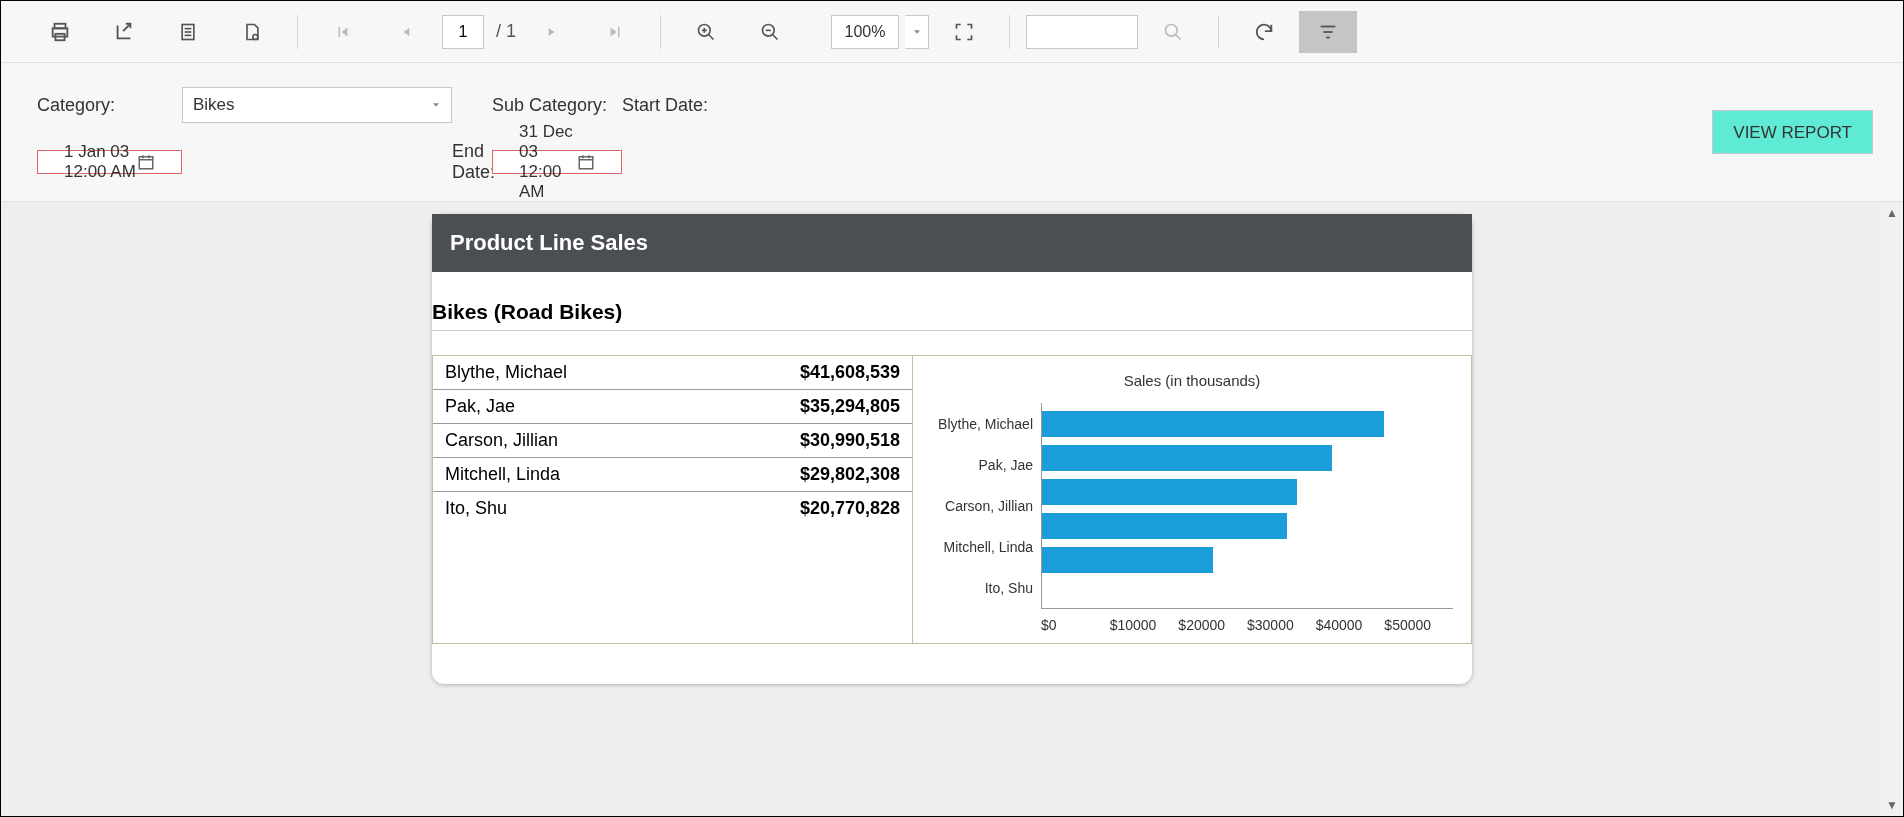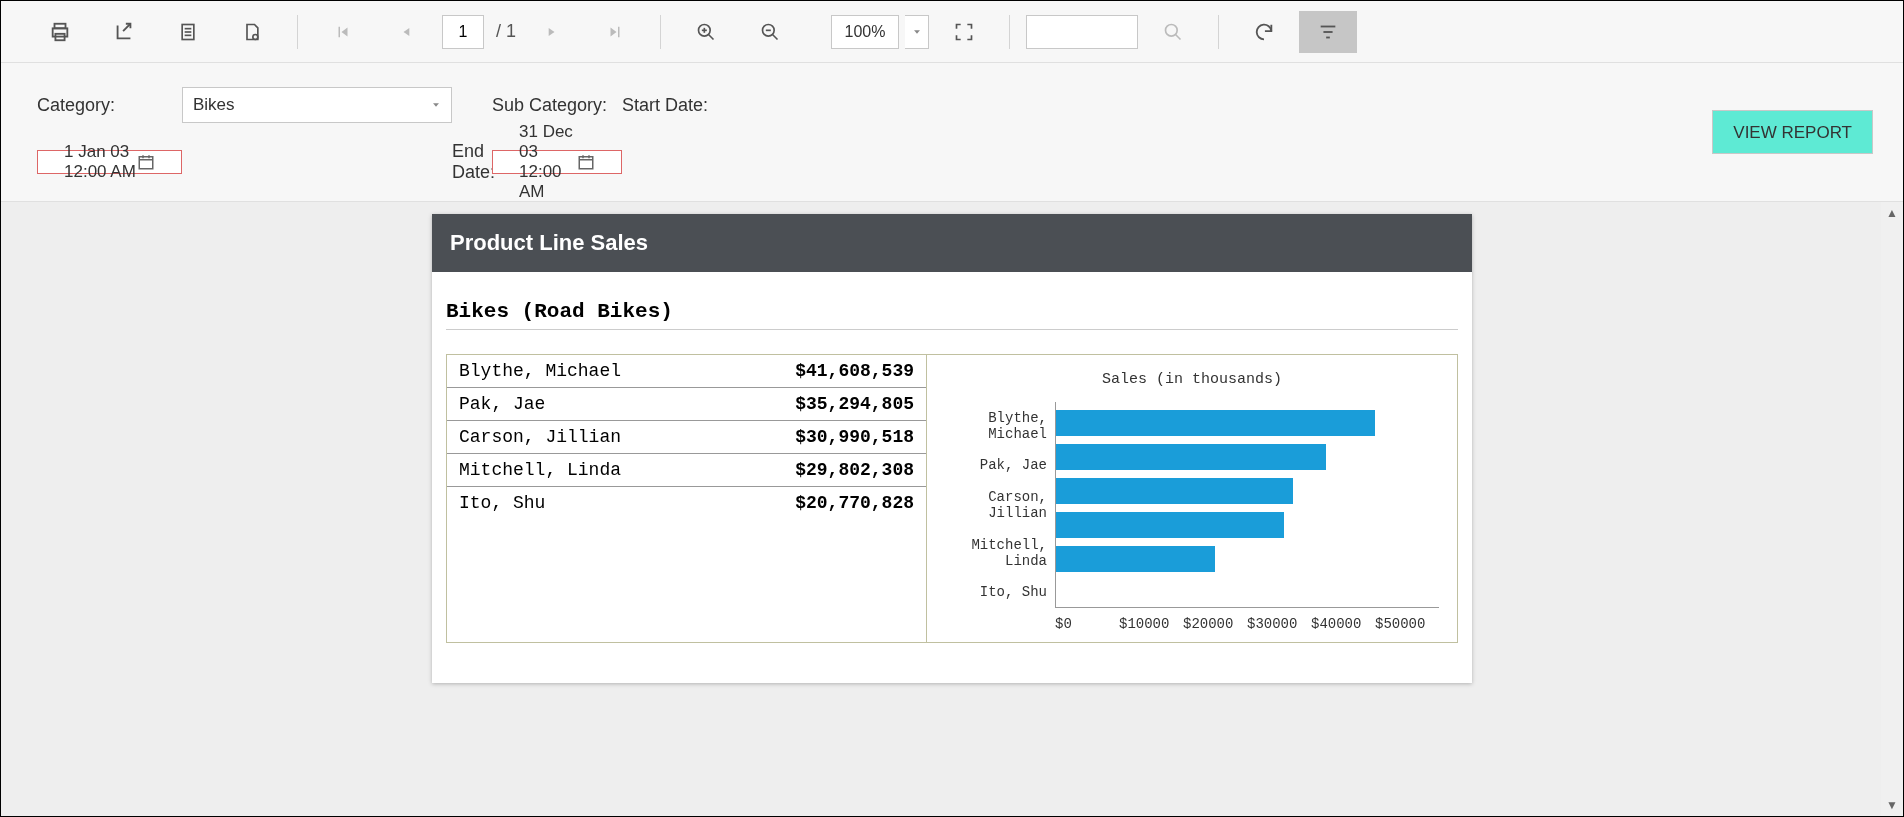--- a/index.html
+++ b/index.html
@@ -154,31 +154,31 @@
   position: relative;
   padding-top: 12px;
 }
 .scrollbar-v { position:absolute; right:0; top:0; width:22px; height:100%; background:#f0f0f0; display:flex; flex-direction:column; justify-content:space-between; align-items:center;}
 .scrollbar-v .arrow { width:22px; height:22px; display:flex; align-items:center; justify-content:center; color:#666; font-size:12px;}
 .report-page {
   width: 1040px;
   margin: 0 auto;
   background: #fff;
   box-shadow: 0 1px 4px rgba(0,0,0,.25);
+  border-radius: 12px;
 }
 .report-header {
   background: #4b4f54;
   color: #fff;
   padding: 16px 18px;
   font-size: 22px;
   font-weight: bold;
 }
 .report-body {
-  padding: 28px 14px 40px;
-  font-family: Liberation Mono, monospace;
+  padding: 28px 0 40px;
 }
 .sub-header {
   font-size: 21px;
   font-weight: bold;
   margin-bottom: 6px;
 }
 .date-range {
   font-size: 21px;
   font-weight: bold;
   margin-bottom: 20px;

